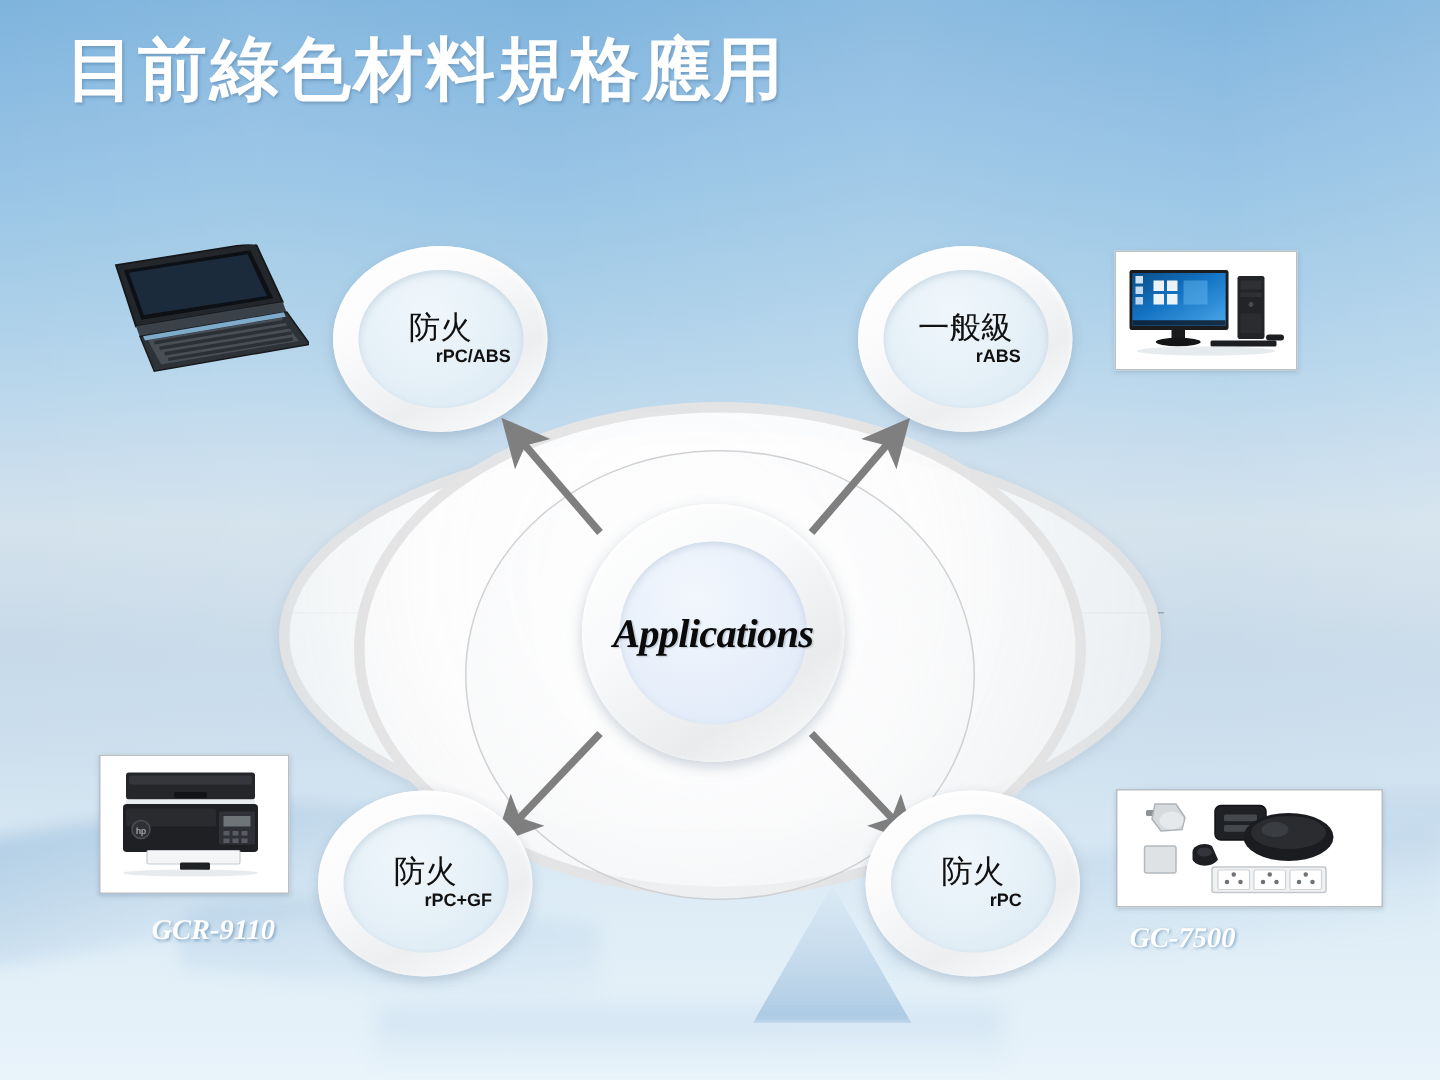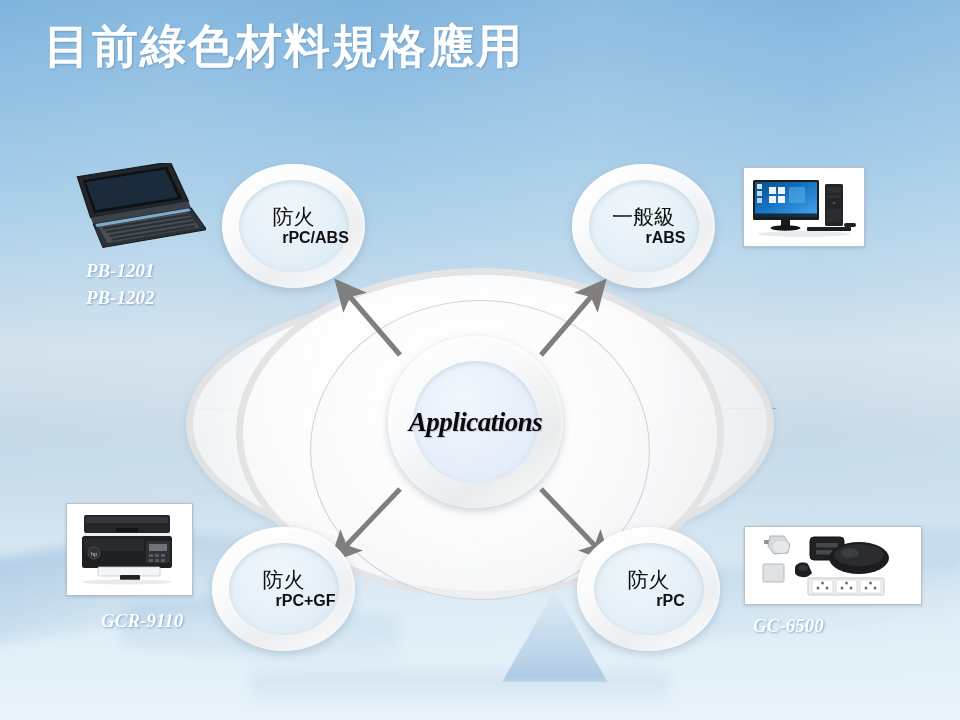--- a/index.html
+++ b/index.html
@@ -164,21 +164,21 @@
     display: flex; align-items: center; justify-content: center;
   }
   .node .fill {
     width: 110px; height: 92px; border-radius: 50%;
     background: radial-gradient(circle at 42% 30%, #f0f7fc 0%, #e2eef6 65%, #d8e9f3 100%);
     box-shadow: inset 0 2px 5px rgba(150,175,195,.38);
     display: flex; flex-direction: column;
     align-items: center; justify-content: center; gap: 1px;
   }
   .node .l1 { font-size: 21px; font-weight: 400; color: #111; line-height: 1.1; }
-  .node .l2 { font-size: 16px; font-weight: 700; color: #111; line-height: 1.15; white-space: nowrap; margin-left: 44px;}
+  .node .l2 { font-size: 12px; font-weight: 700; color: #111; line-height: 1.15; white-space: nowrap; margin-left: 44px;}
   #node-tl { left: 222px; top: 164px; }
   #node-tr { left: 572px; top: 164px; }
   #node-bl { left: 212px; top: 527px; }
   #node-br { left: 577px; top: 527px; }
 
   .arrows { position: absolute; left: 0; top: 0; width: 960px; height: 720px; pointer-events: none; }
 
   
   .photo { position: absolute; }
   .photo.framed {
@@ -292,24 +292,20 @@
         <path d="M34,60 L124,54.5 L134,71 L41,77 Z" fill="#474e55"></path>
         <g fill="#2b3036">
           <rect x="38" y="61" width="88" height="2.3" transform="rotate(-3.3 38 61)"></rect>
           <rect x="41" y="65" width="88" height="2.3" transform="rotate(-3.3 41 65)"></rect>
           <rect x="44" y="69" width="86" height="2.3" transform="rotate(-3.3 44 69)"></rect>
           <rect x="46" y="73" width="84" height="2.3" transform="rotate(-3.3 46 73)"></rect>
         </g>
         <path d="M31,57 L126,51 L127,54 L32,60 Z" fill="#8fc2e6" opacity=".85"></path>
       </g>
     </svg>
-  </div>
-  <div class="caption" id="cap-laptop">
-    <div>PB-1201</div>
-    <div>PB-1202</div>
   </div>
 
   <div class="photo framed" id="photo-pc">
     <svg width="110" height="68" viewBox="0 0 110 68">
       <rect width="110" height="68" fill="#ffffff"></rect>
 
       <rect x="4" y="7" width="66" height="40" rx="1.5" fill="#1c1c1e"></rect>
       <rect x="6" y="9" width="62" height="35" fill="#0b63a8"></rect>
       <path d="M6,9 L68,9 L68,44 L6,44 Z" fill="url(#w10)"></path>
       <defs>
@@ -427,16 +423,16 @@
             <circle cx="101" cy="56" r="1.5"></circle>
             <circle cx="96.5" cy="51" r="1.5"></circle>
           <circle cx="116" cy="56" r="1.5"></circle>
             <circle cx="125" cy="56" r="1.5"></circle>
             <circle cx="120.5" cy="51" r="1.5"></circle>
         </g>
       </g>
     </svg>
   </div>
   <div class="caption" id="cap-acc">
-    <div>GC-6500</div>
+    <div>GC-7500</div>
   </div>
 
 </div>
 
 </body></html>

